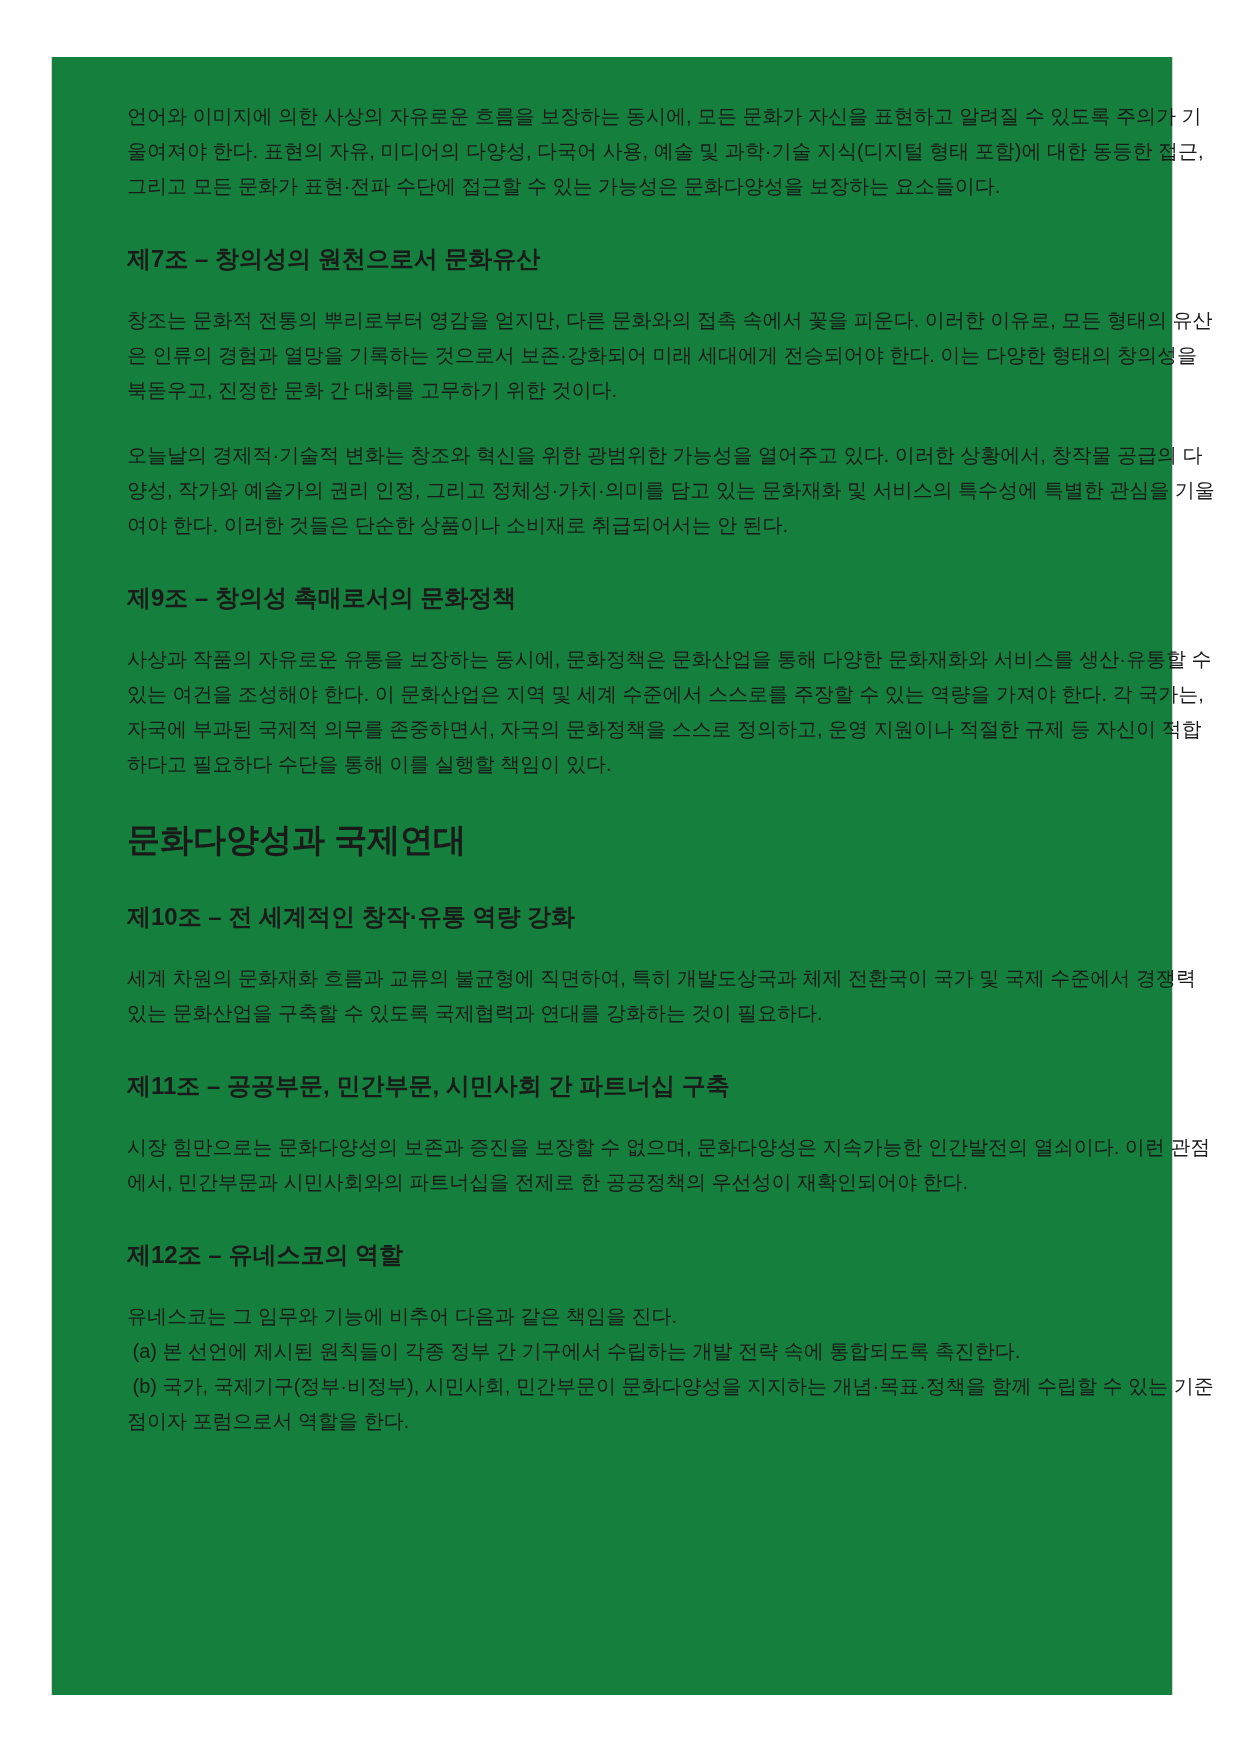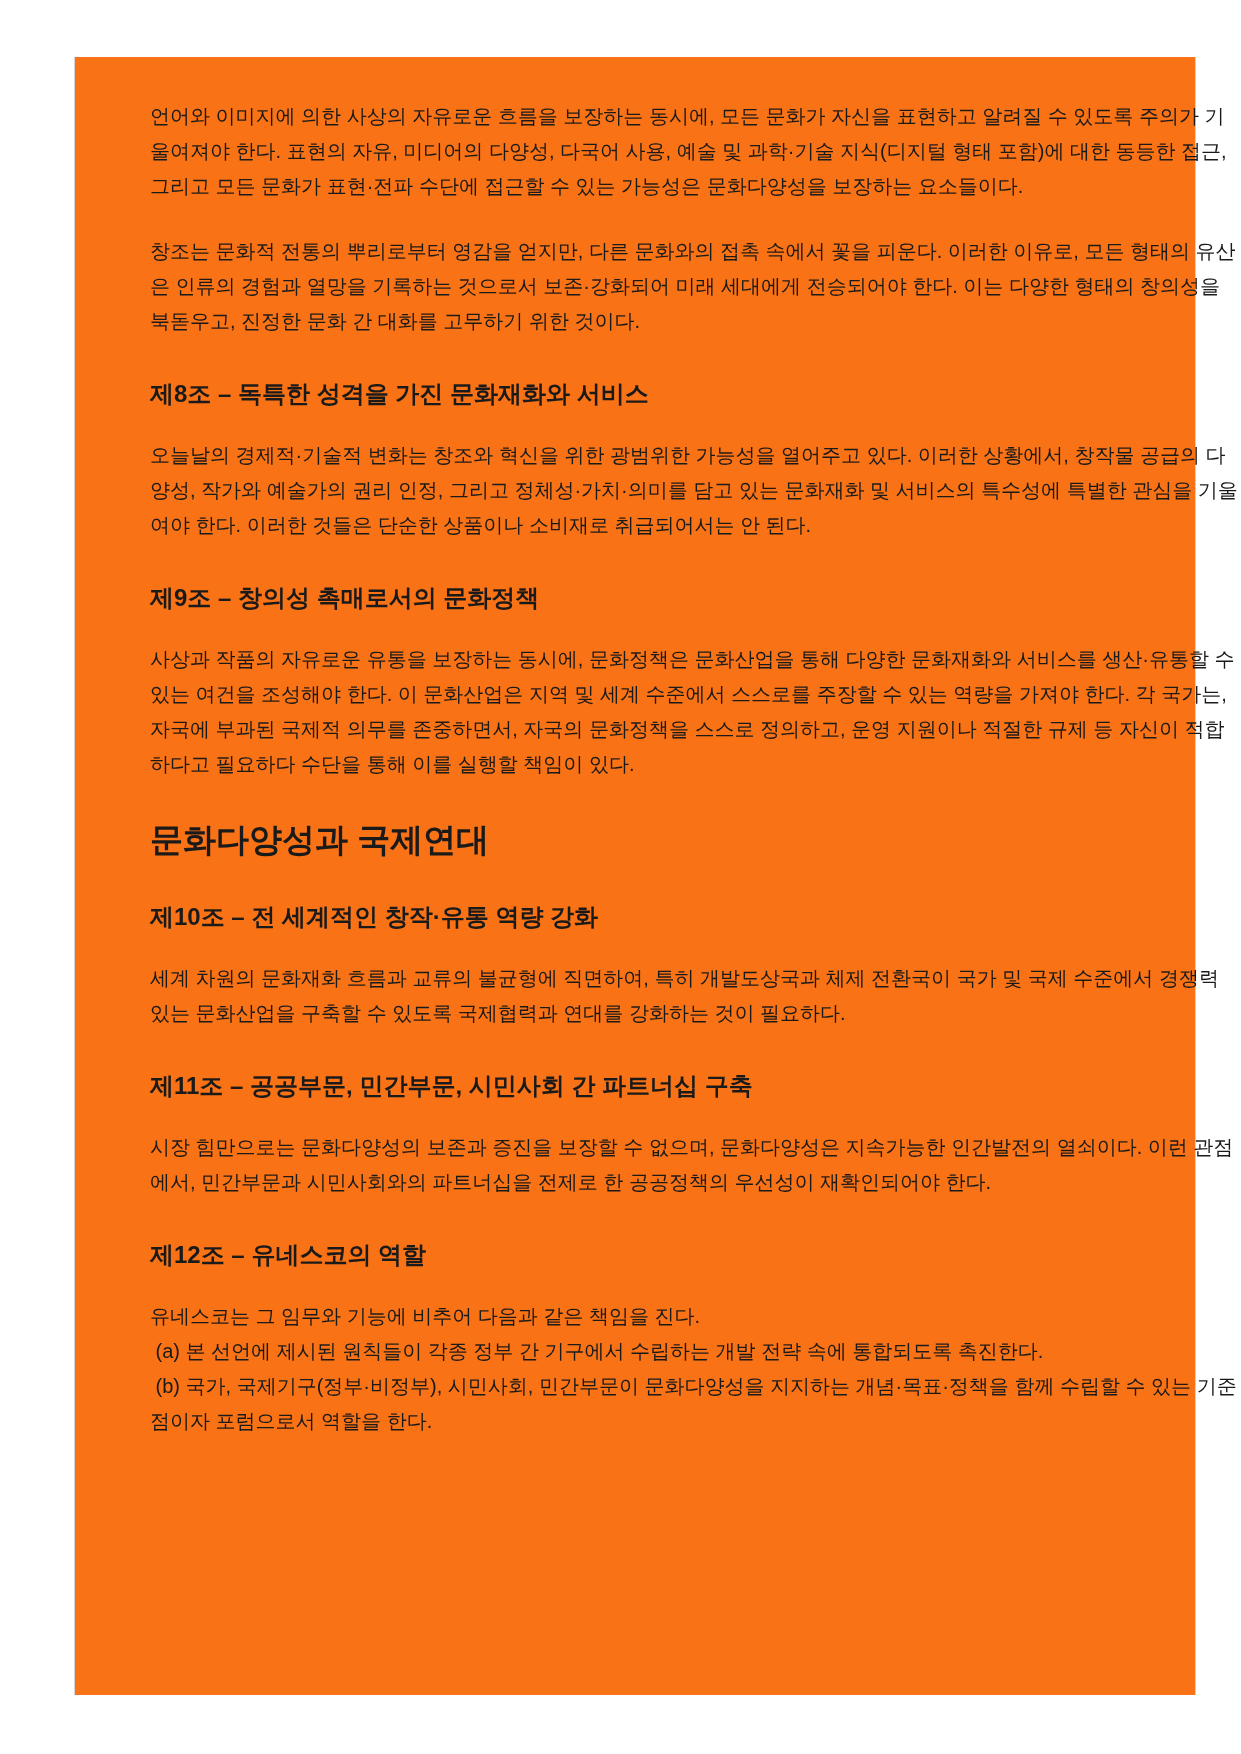--- a/index.html
+++ b/index.html
@@ -11,28 +11,28 @@
     width: 1241px;
     height: 1754px;
     position: relative;
     font-family: "Liberation Sans", sans-serif;
     color: #1a1a1a;
     overflow: hidden;
   }
   
   .page-frame {
     position: absolute;
-    left: 74px;
+    left: 51px;
     top: 57px;
     width: 1122px;
     height: 1638px;
     border-left: 1px solid #d4d4d4;
     border-right: 1px solid #d4d4d4;
     box-sizing: border-box;
-    background: #f97316;
+    background: #15803d;
   }
   .document-content {
     position: absolute;
     left: 75px;
     top: 42px;
     width: 1092px;
   }
   .document-content p {
     font-size: 20px;
     line-height: 35px;
@@ -54,22 +54,22 @@
     margin: 38px 0 28px 0;
   }
 </style>
 </head>
 <body style="color: rgb(26, 26, 26); background: rgb(255, 255, 255);">
 
 <div class="page-frame" style="border-left-color: rgb(212, 212, 212); border-right-color: rgb(212, 212, 212);">
   <div class="document-content">
 
   <p>언어와 이미지에 의한 사상의 자유로운 흐름을 보장하는 동시에, 모든 문화가 자신을 표현하고 알려질 수 있도록 주의가 기울여져야 한다. 표현의 자유, 미디어의 다양성, 다국어 사용, 예술 및 과학·기술 지식(디지털 형태 포함)에 대한 동등한 접근, 그리고 모든 문화가 표현·전파 수단에 접근할 수 있는 가능성은 문화다양성을 보장하는 요소들이다.</p>
+      <h3>제7조 – 창의성의 원천으로서 문화유산</h3>
       <p>창조는 문화적 전통의 뿌리로부터 영감을 얻지만, 다른 문화와의 접촉 속에서 꽃을 피운다. 이러한 이유로, 모든 형태의 유산은 인류의 경험과 열망을 기록하는 것으로서 보존·강화되어 미래 세대에게 전승되어야 한다. 이는 다양한 형태의 창의성을 북돋우고, 진정한 문화 간 대화를 고무하기 위한 것이다.</p>
-      <h3>제8조 – 독특한 성격을 가진 문화재화와 서비스</h3>
       <p>오늘날의 경제적·기술적 변화는 창조와 혁신을 위한 광범위한 가능성을 열어주고 있다. 이러한 상황에서, 창작물 공급의 다양성, 작가와 예술가의 권리 인정, 그리고 정체성·가치·의미를 담고 있는 문화재화 및 서비스의 특수성에 특별한 관심을 기울여야 한다. 이러한 것들은 단순한 상품이나 소비재로 취급되어서는 안 된다.</p>
       <h3>제9조 – 창의성 촉매로서의 문화정책</h3>
       <p>사상과 작품의 자유로운 유통을 보장하는 동시에, 문화정책은 문화산업을 통해 다양한 문화재화와 서비스를 생산·유통할 수 있는 여건을 조성해야 한다. 이 문화산업은 지역 및 세계 수준에서 스스로를 주장할 수 있는 역량을 가져야 한다. 각 국가는, 자국에 부과된 국제적 의무를 존중하면서, 자국의 문화정책을 스스로 정의하고, 운영 지원이나 적절한 규제 등 자신이 적합하다고 필요하다 수단을 통해 이를 실행할 책임이 있다.</p>
       <h2>문화다양성과 국제연대</h2>
       <h3>제10조 – 전 세계적인 창작·유통 역량 강화</h3>
       <p>세계 차원의 문화재화 흐름과 교류의 불균형에 직면하여, 특히 개발도상국과 체제 전환국이 국가 및 국제 수준에서 경쟁력 있는 문화산업을 구축할 수 있도록 국제협력과 연대를 강화하는 것이 필요하다.</p>
       <h3>제11조 – 공공부문, 민간부문, 시민사회 간 파트너십 구축</h3>
       <p>시장 힘만으로는 문화다양성의 보존과 증진을 보장할 수 없으며, 문화다양성은 지속가능한 인간발전의 열쇠이다. 이런 관점에서, 민간부문과 시민사회와의 파트너십을 전제로 한 공공정책의 우선성이 재확인되어야 한다.</p>
       <h3>제12조 – 유네스코의 역할</h3>
       <p>유네스코는 그 임무와 기능에 비추어 다음과 같은 책임을 진다.

